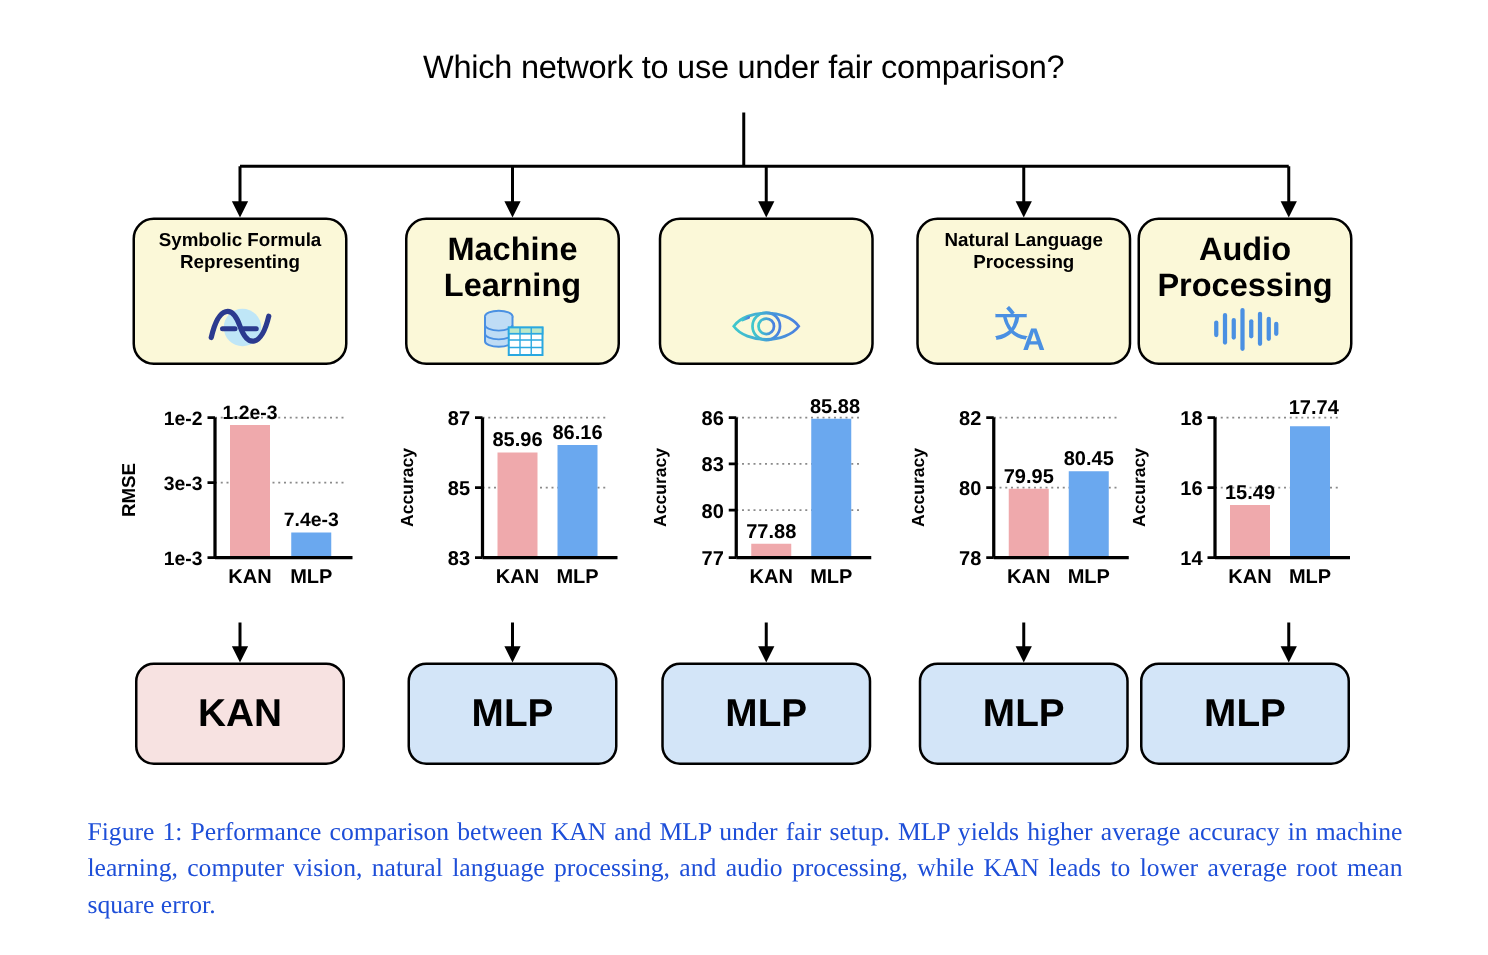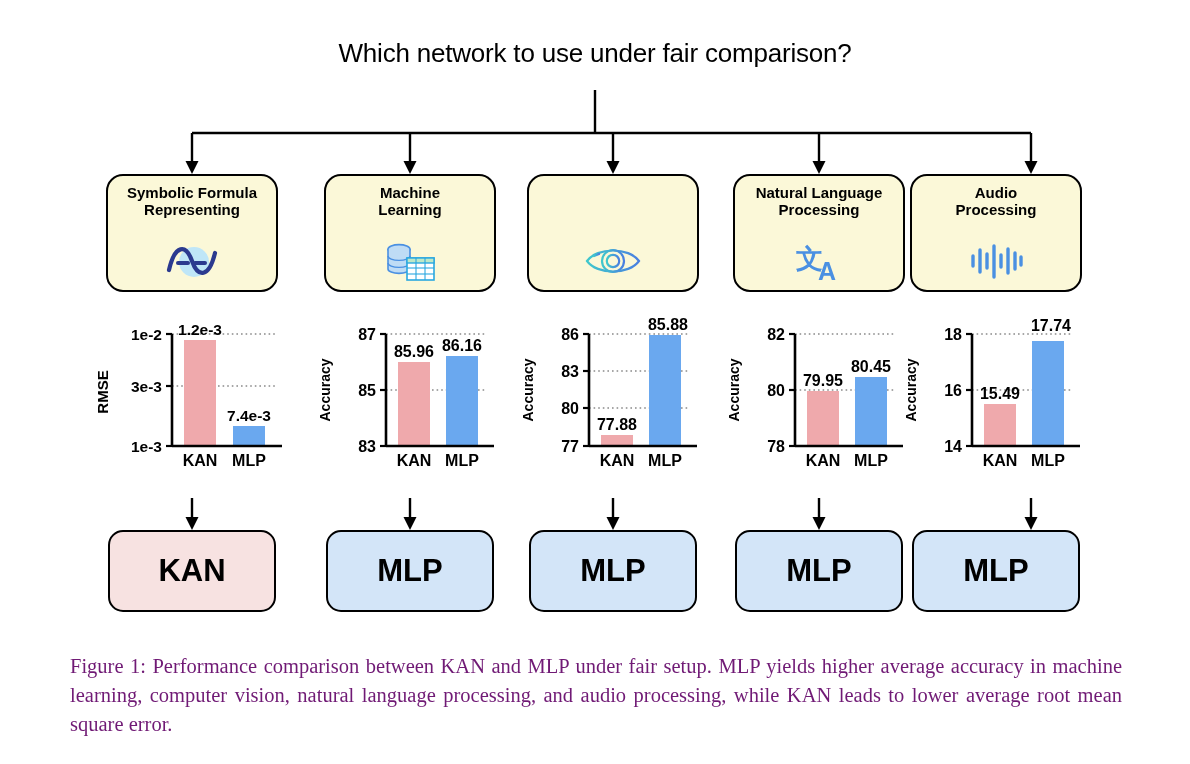--- a/index.html
+++ b/index.html
@@ -61,21 +61,21 @@
     align-items: center;
     justify-content: flex-start;
     padding-top: 9px;
   }
   .task-label {
     text-align: center;
     line-height: 1.13;
     color: #000;
     white-space: pre-line;
   }
-  .task-label.big { font-size: 15px; }
+  .task-label.big { font-size: 26px; }
   .task-label.small { font-size: 15px; }
 
   .task-icon {
     margin-top: auto;
     margin-bottom: 7px;
     height: 44px;
     display: flex;
     align-items: center;
     justify-content: center;
   }
@@ -111,21 +111,21 @@
   
   .caption {
     position: absolute;
     left: 70px;
     top: 652px;
     width: 1052px;
     font-family: "Liberation Serif", serif;
     font-size: 20.5px;
     line-height: 1.42;
     text-align: justify;
-    color: #701a75;
+    color: #1d4ed8;
   }
 </style>
 </head>
 <body>
 
 <div id="figure-root">
 
   <div class="title">Which network to use under fair comparison?</div>
 
   <svg id="connectors" viewBox="0 0 1190 764" width="1190" height="764" aria-hidden="true">

